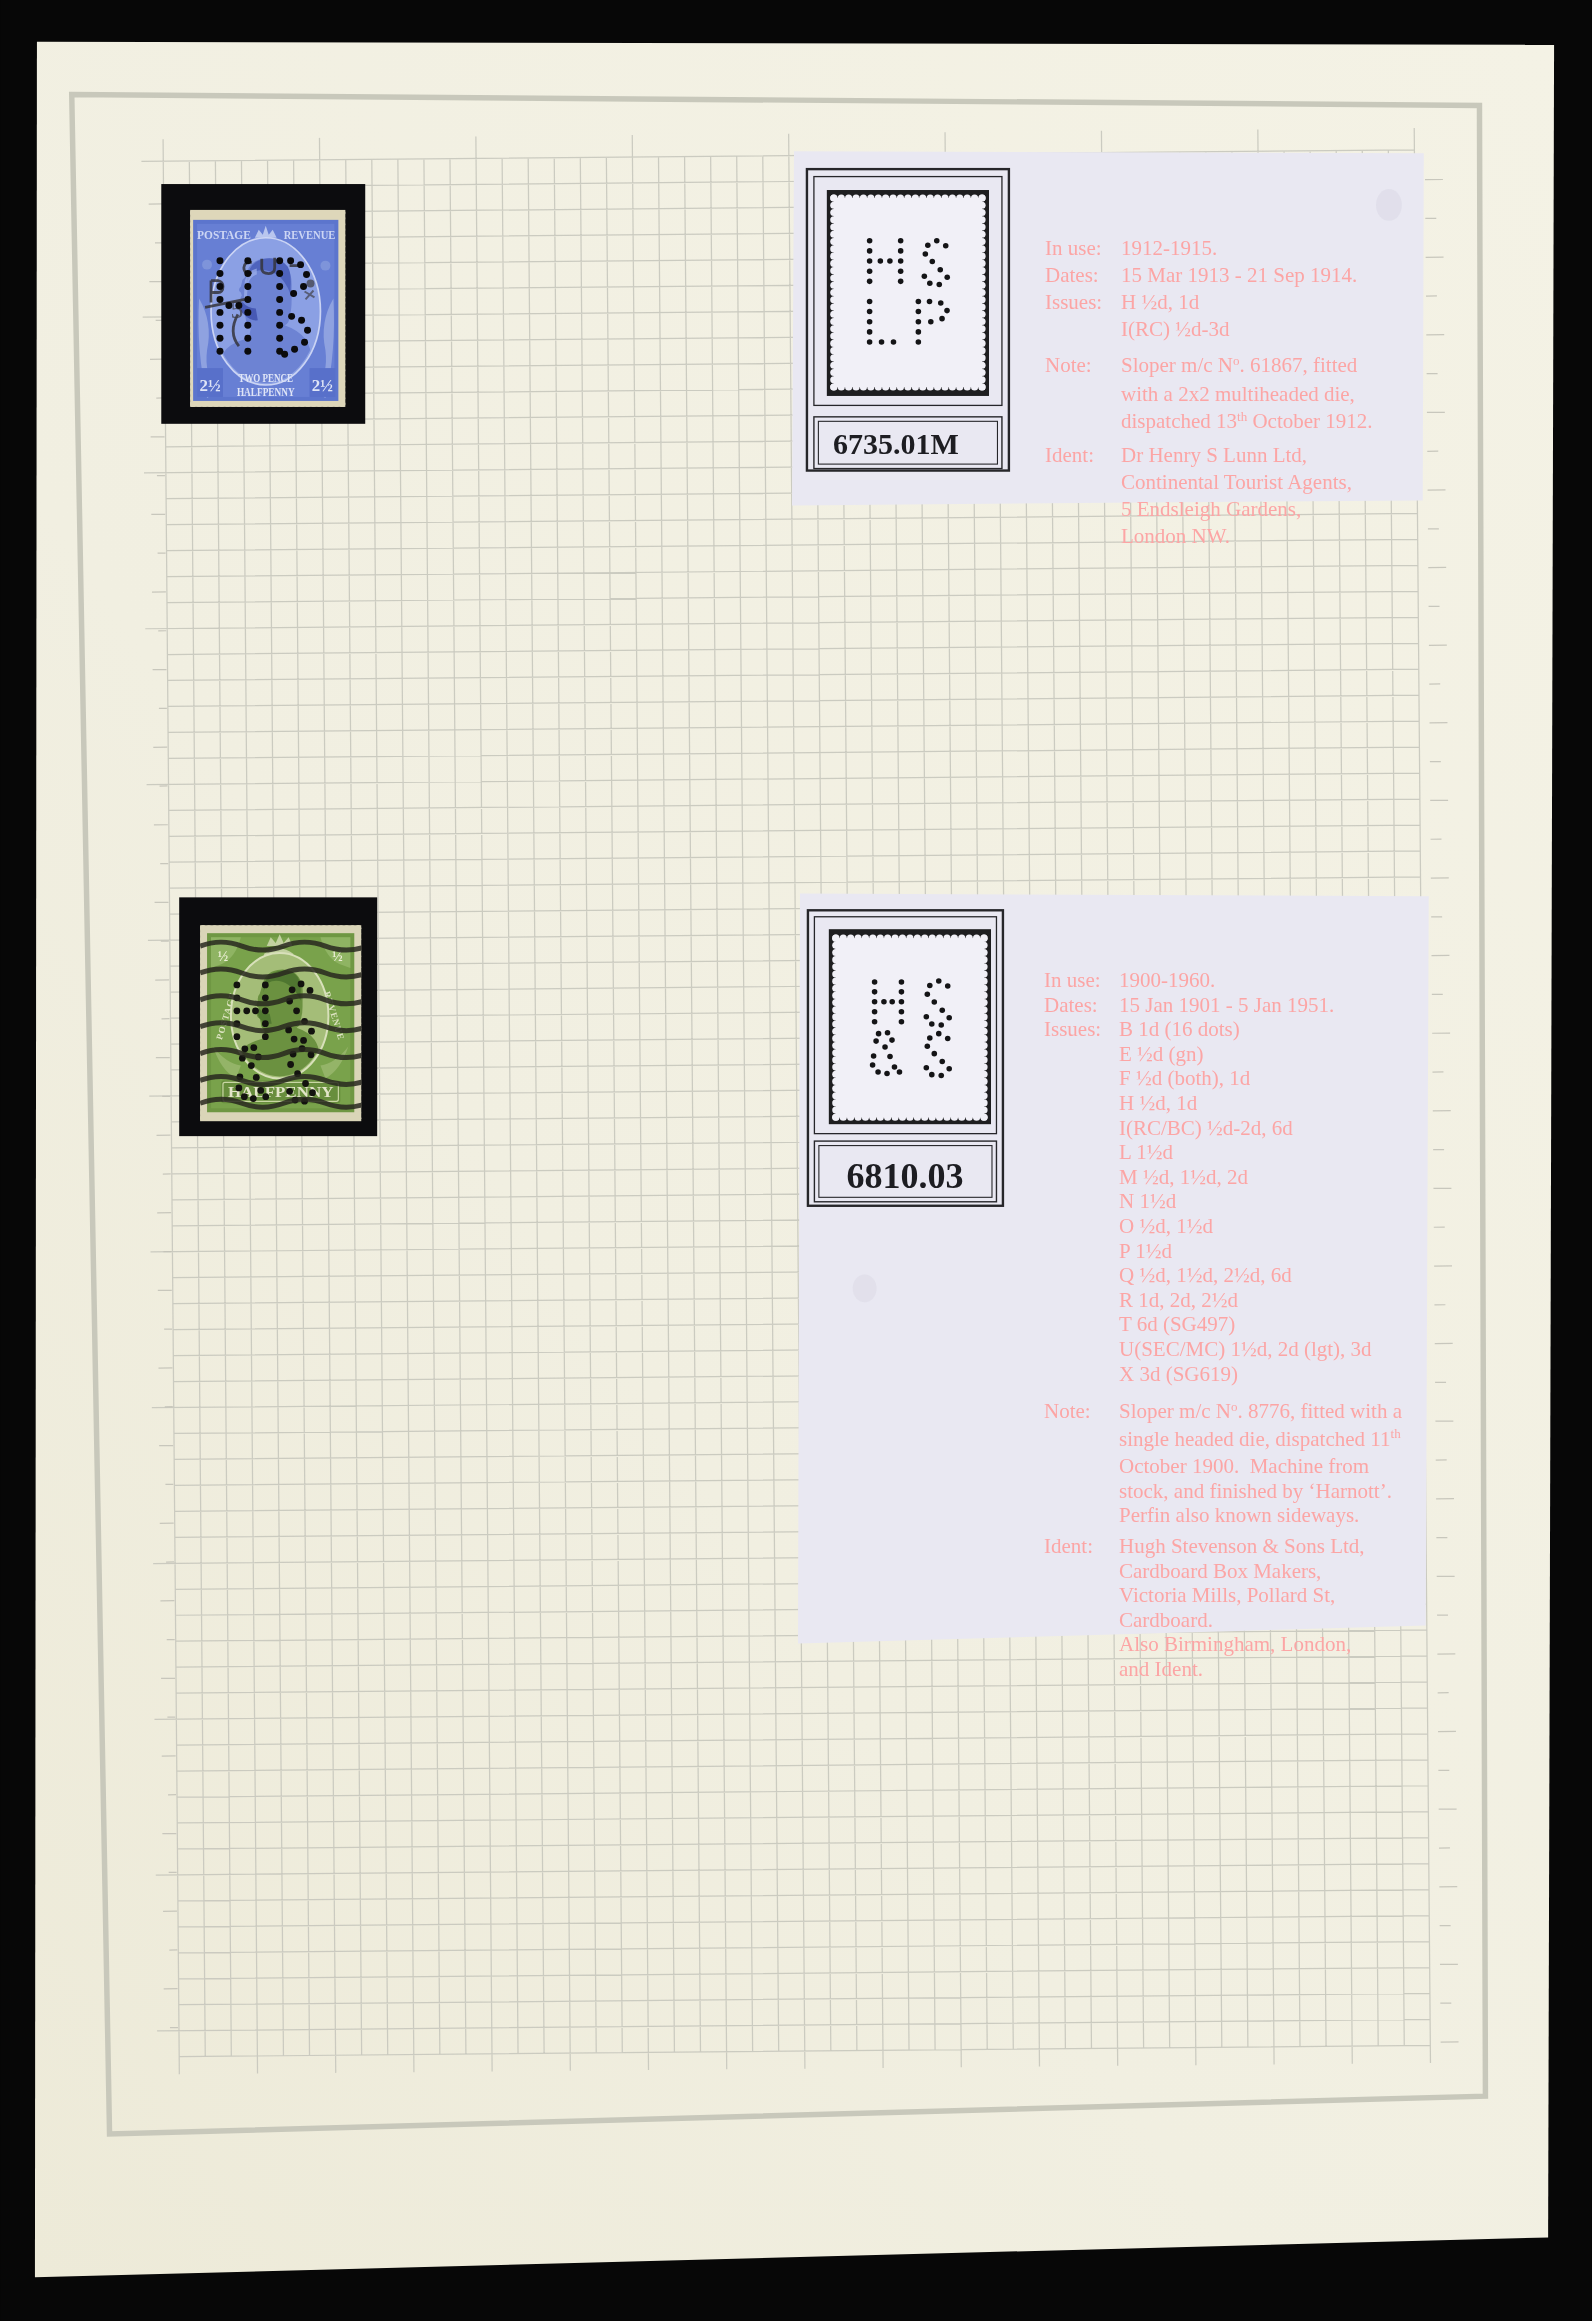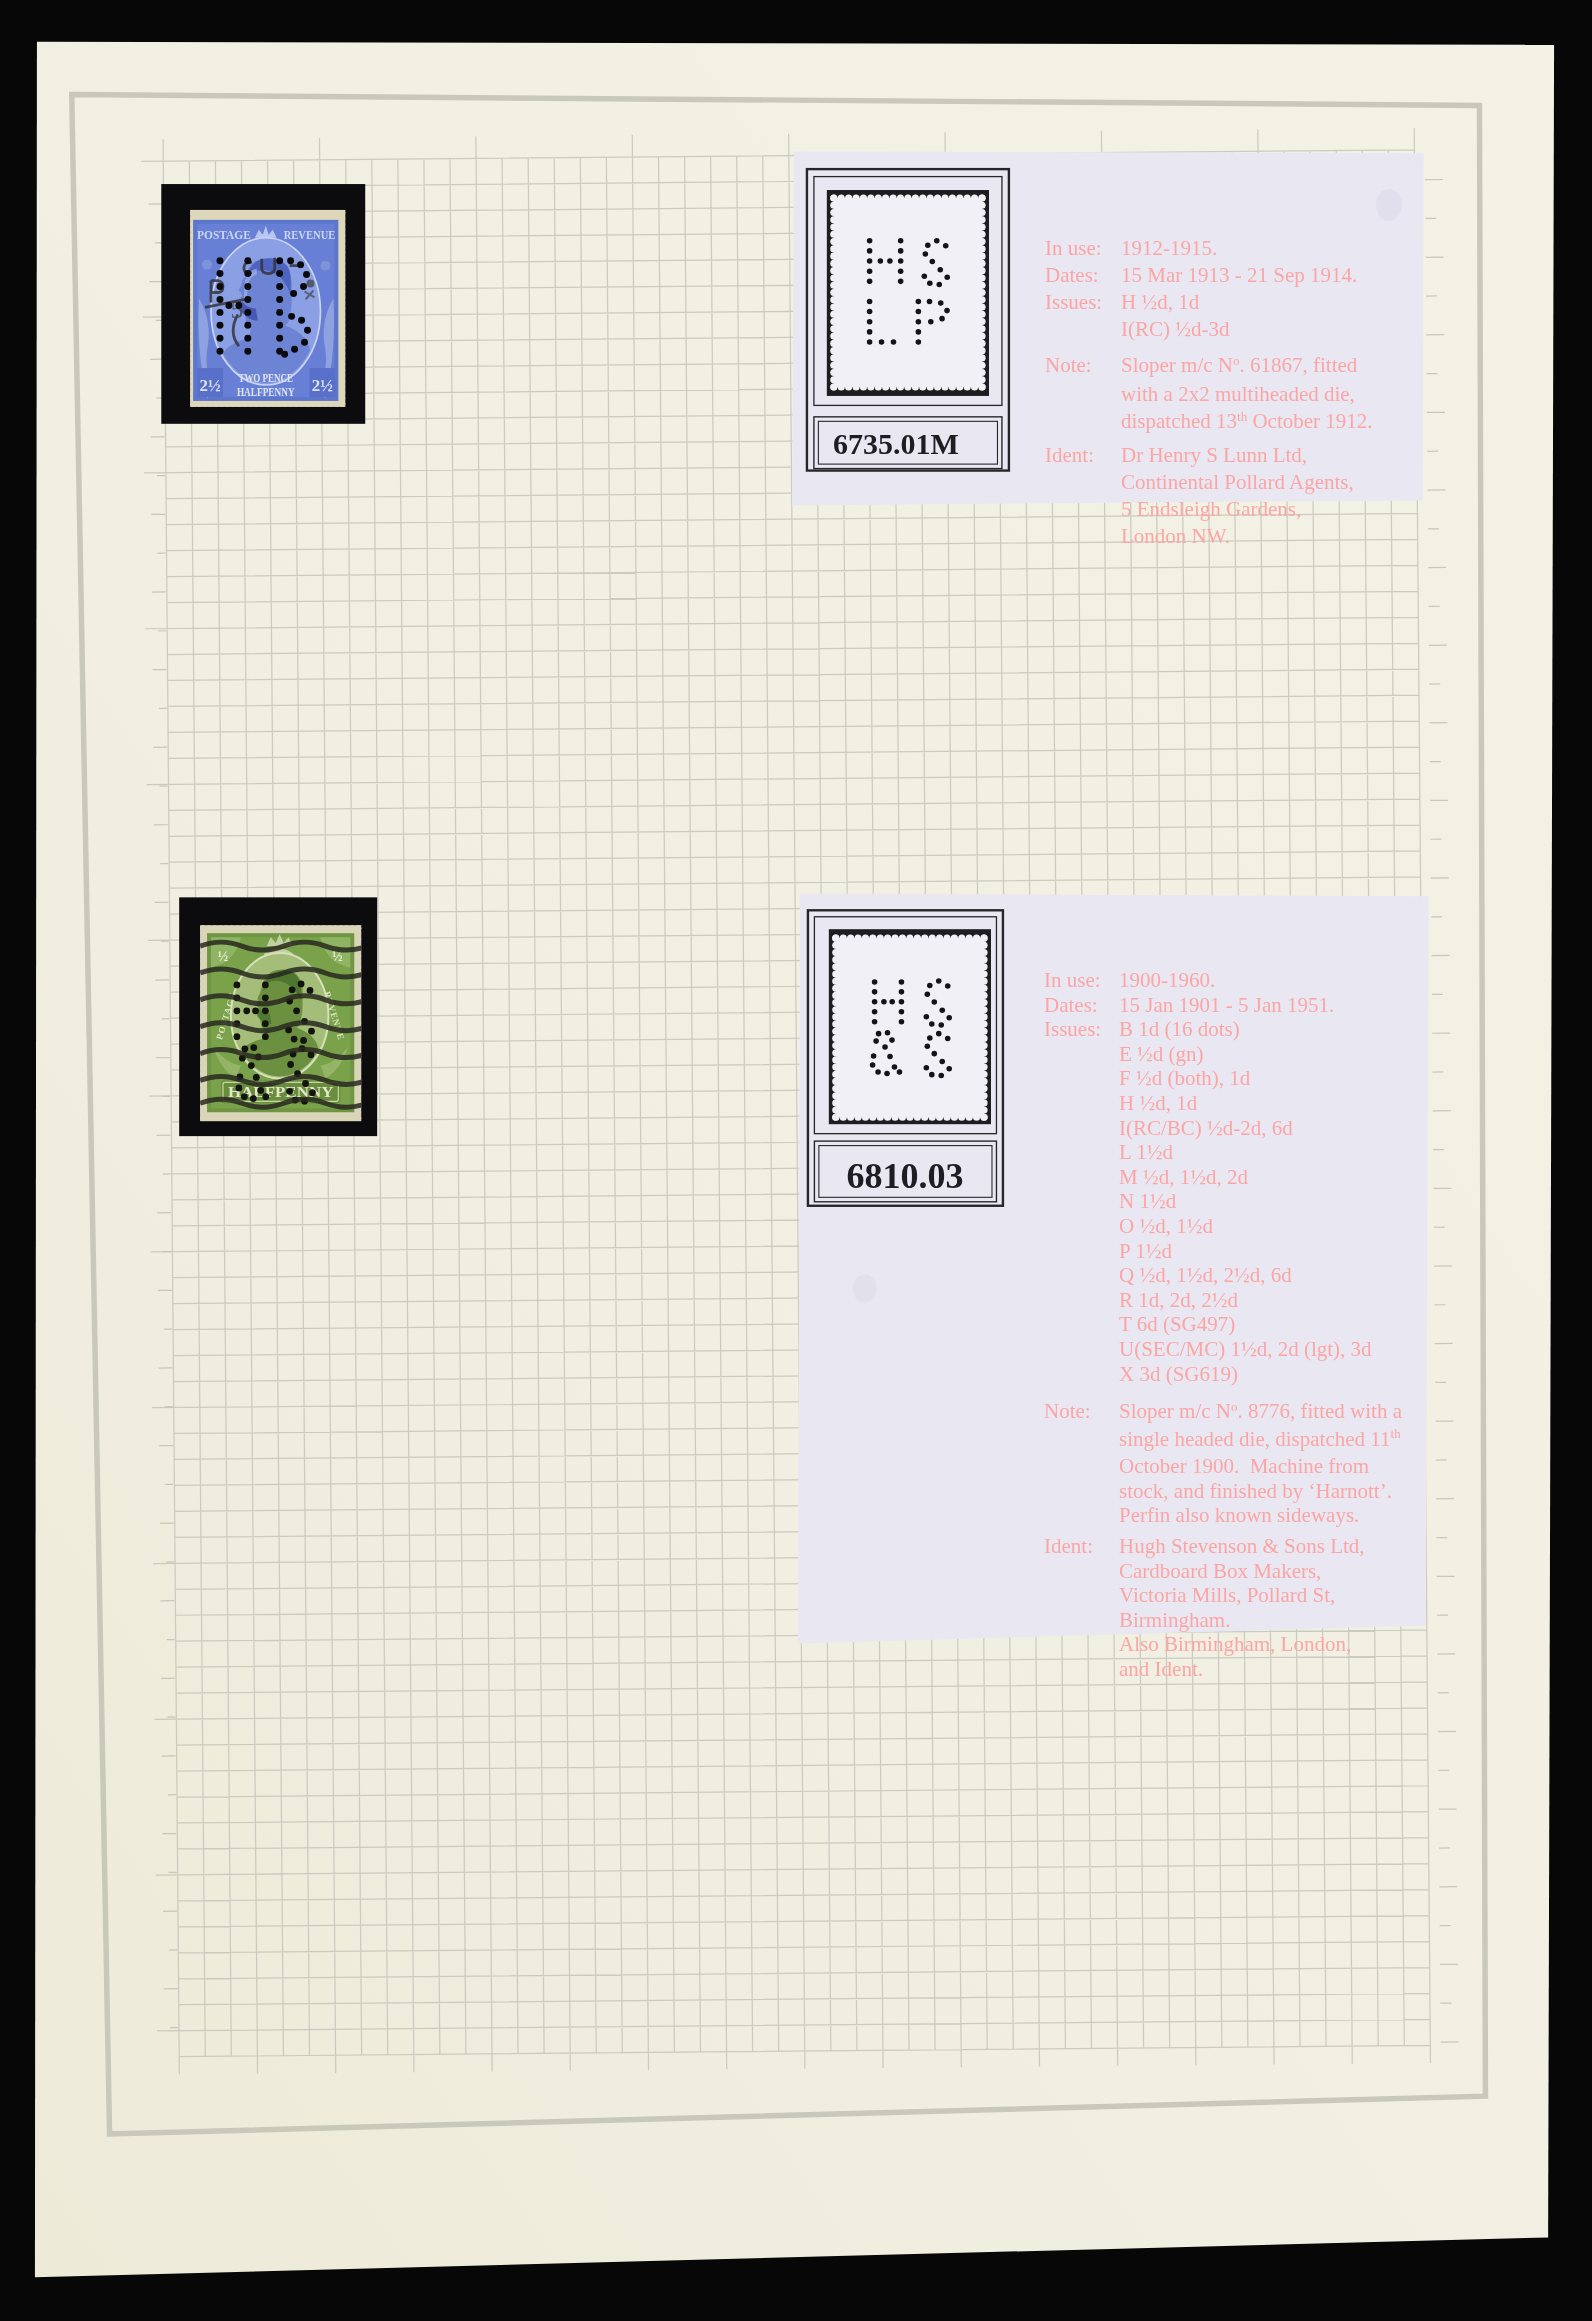--- a/index.html
+++ b/index.html
@@ -763,21 +763,21 @@
       <div class="row"><span class="lab">Issues:</span><span class="val">H ½d, 1d</span></div>
       <div class="row"><span class="val">I(RC) ½d-3d</span></div>
     </div>
     <div class="t c1" style="left:1045px;top:304px;">
       <div class="row"><span class="lab">Note:</span><span class="val">Sloper m/c N<sup>o</sup>. 61867, fitted</span></div>
       <div class="row"><span class="val">with a <b>2x2</b> multiheaded die,</span></div>
       <div class="row"><span class="val">dispatched 13<sup>th</sup> October 1912.</span></div>
     </div>
     <div class="t c1" style="left:1045px;top:394px;">
       <div class="row"><span class="lab">Ident:</span><span class="val">Dr Henry S Lunn Ltd,</span></div>
-      <div class="row"><span class="val">Continental Pollard Agents,</span></div>
+      <div class="row"><span class="val">Continental Tourist Agents,</span></div>
       <div class="row"><span class="val">5 Endsleigh Gardens,</span></div>
       <div class="row"><span class="val">London NW.</span></div>
     </div>
     <div class="num" style="left:814px;top:427px;width:164px;font-size:30px;">6735.01M</div>
     <div class="t c2" style="left:1044px;top:920px;">
       <div class="row"><span class="lab">In use:</span><span class="val">1900-1960.</span></div>
       <div class="row"><span class="lab">Dates:</span><span class="val">15 Jan 1901 - 5 Jan 1951.</span></div>
       <div class="row"><span class="lab">Issues:</span><span class="val">B 1d (16 dots)</span></div>
       <div class="row"><span class="val">E ½d (gn)</span></div>
       <div class="row"><span class="val">F ½d (both), 1d</span></div>
@@ -798,18 +798,18 @@
       <div class="row"><span class="lab">Note:</span><span class="val">Sloper m/c N<sup>o</sup>. 8776, fitted with a</span></div>
       <div class="row"><span class="val">single headed die, dispatched 11<sup>th</sup></span></div>
       <div class="row"><span class="val">October 1900.&nbsp; Machine from</span></div>
       <div class="row"><span class="val">stock, and finished by ‘Harnott’.</span></div>
       <div class="row"><span class="val">Perfin also known sideways.</span></div>
     </div>
     <div class="t c2" style="left:1044px;top:1486px;">
       <div class="row"><span class="lab">Ident:</span><span class="val">Hugh Stevenson &amp; Sons Ltd,</span></div>
       <div class="row"><span class="val">Cardboard Box Makers,</span></div>
       <div class="row"><span class="val">Victoria Mills, Pollard St,</span></div>
-      <div class="row"><span class="val">Birmingham.</span></div>
+      <div class="row"><span class="val">Cardboard.</span></div>
       <div class="row"><span class="val">Also Birmingham, London,</span></div>
       <div class="row"><span class="val">and Ident.</span></div>
     </div>
     <div class="num" style="left:814px;top:1155px;width:182px;font-size:36px;">6810.03</div>
 </div>
 
 </body></html>

